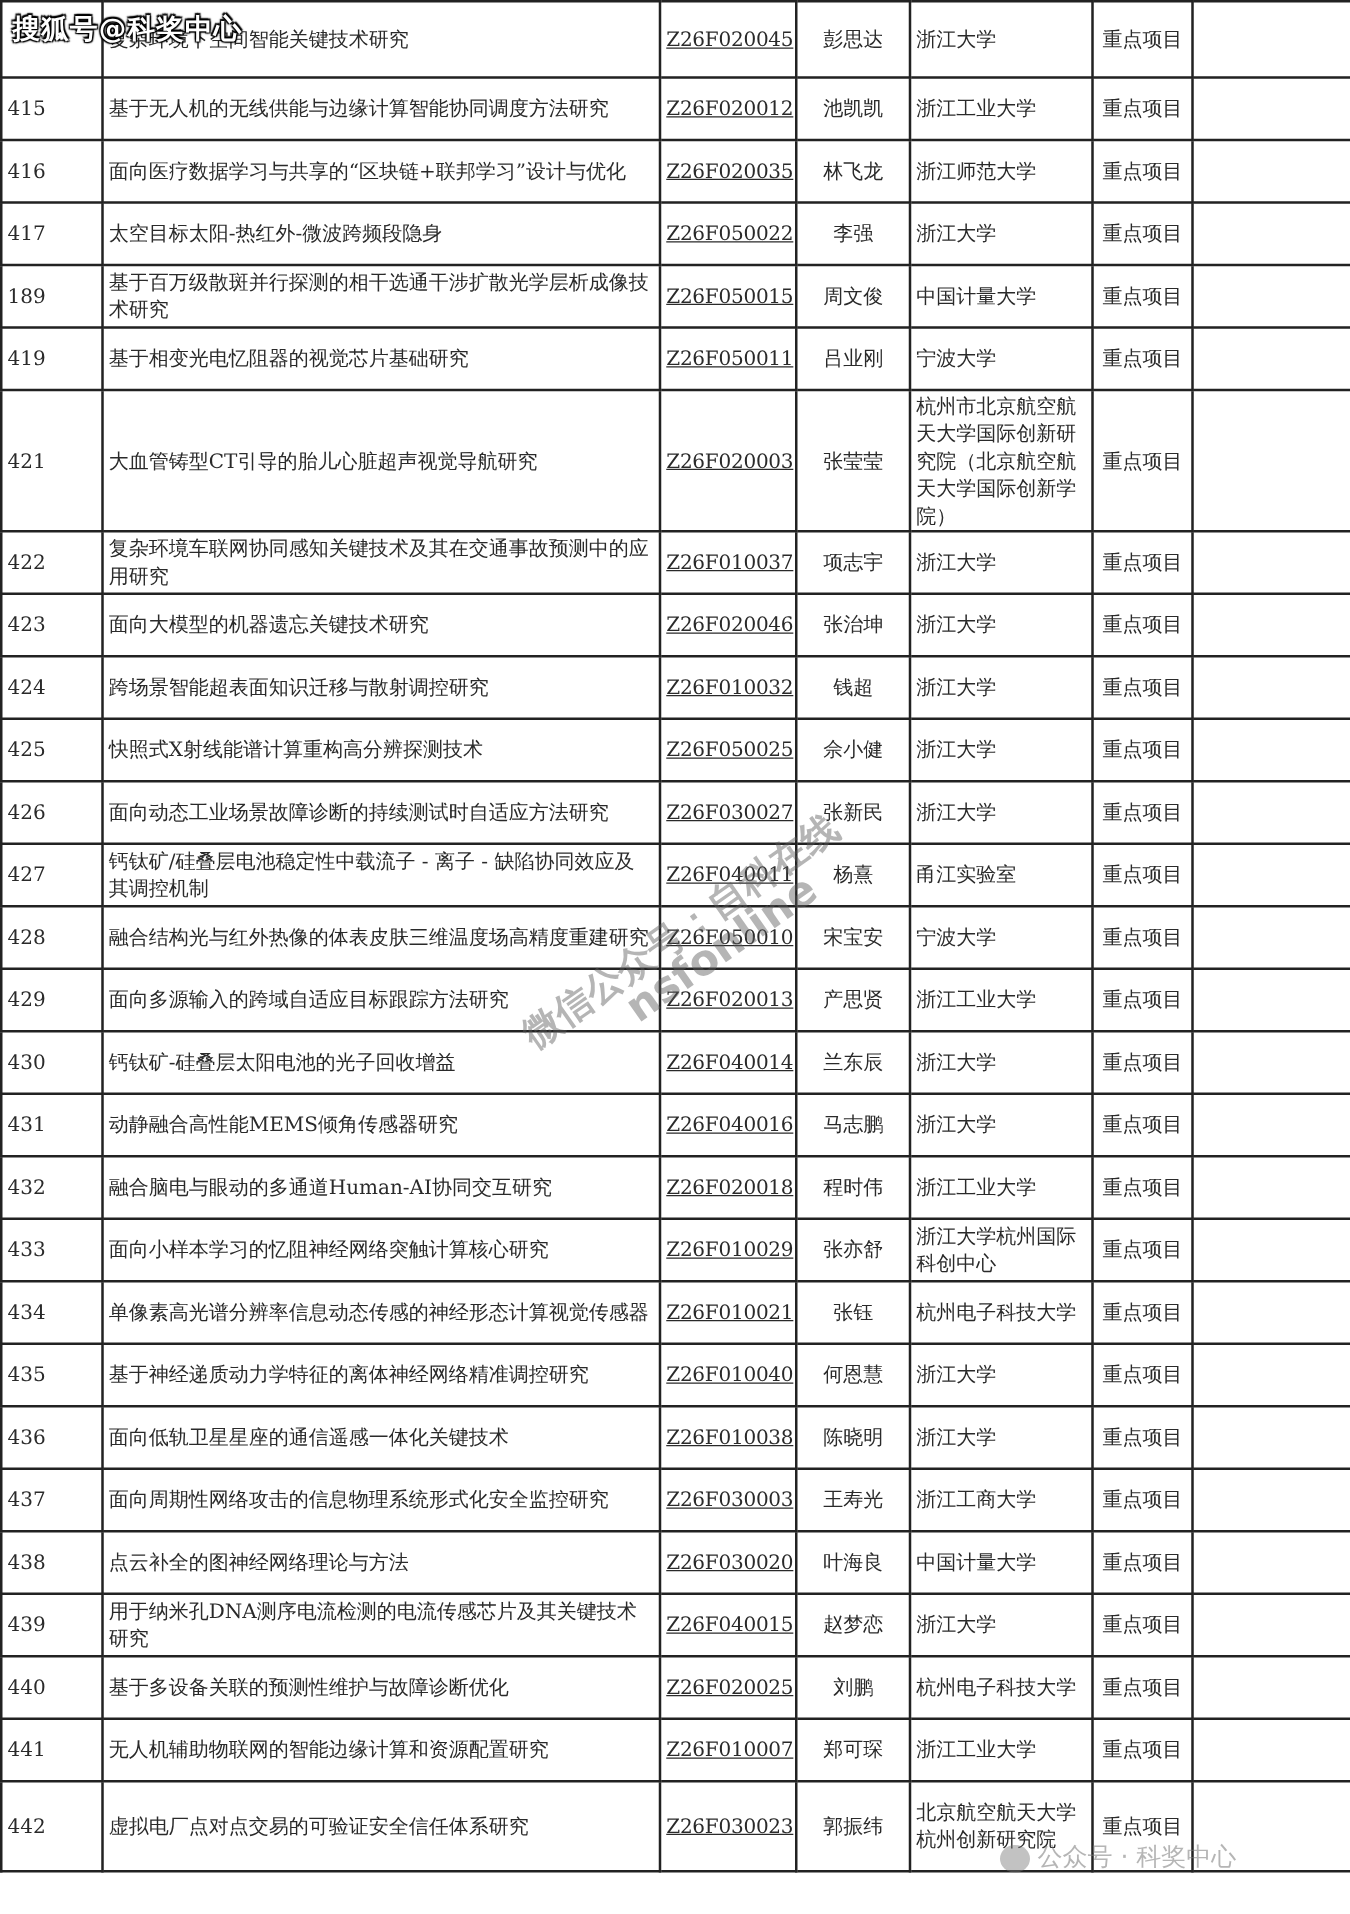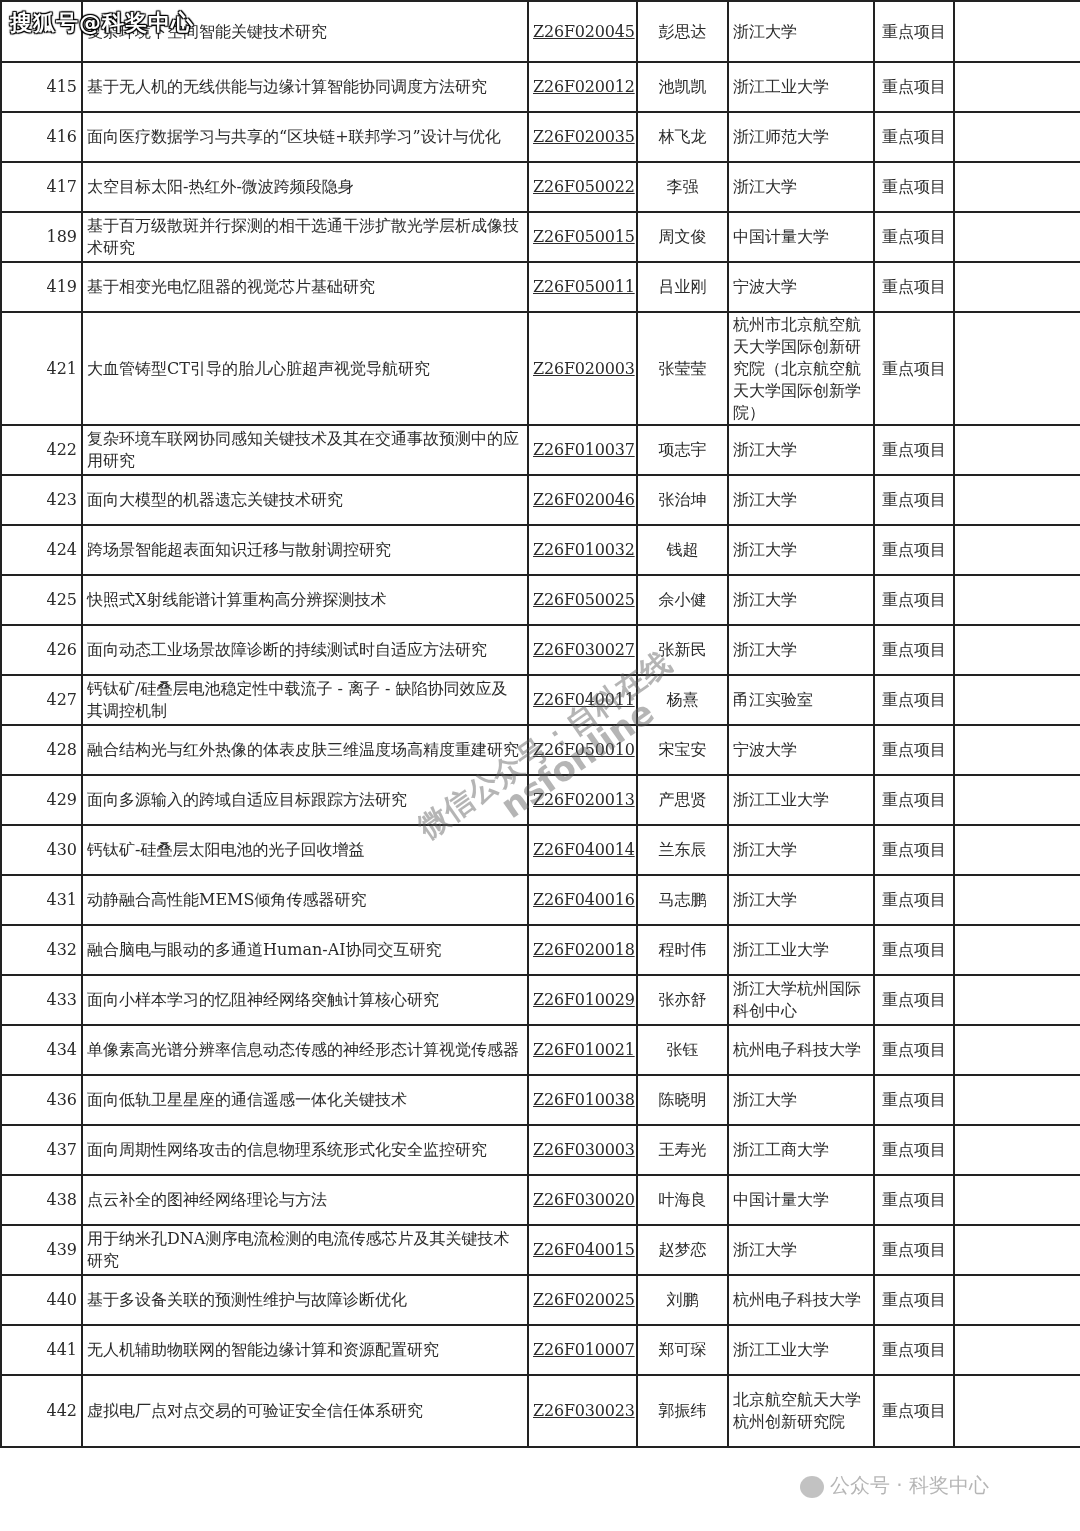--- a/index.html
+++ b/index.html
@@ -2,21 +2,21 @@
 <html><head>
   <meta charset="utf-8">
   <style>
     html, body { margin: 0; padding: 0; background: #ffffff; }
     body { width: 1080px; height: 1531px; overflow: hidden; position: relative;
            font-family: "DejaVu Serif", "Liberation Serif", serif; color: #2a2a2a; }
     table.grid { border-collapse: collapse; table-layout: fixed; width: 1080px; position: absolute; left: 0; top: 0; }
     table.grid td { border: 2px solid #222; padding: 0 4px; font-size: 16px; line-height: 22px;
                     vertical-align: middle; overflow: hidden; }
     table.grid tr { height: 50px; }
-    td.c-no { text-align: right; font-size: 15px; border-radius: 19px; }
+    td.c-no { text-align: left; font-size: 15px; border-radius: 19px; }
     td.c-title { text-align: left; }
     td.c-code { text-align: center; font-size: 15px; letter-spacing: -0.2px; text-decoration: underline; }
     td.c-name { text-align: center; margin-left: 25px; }
     td.c-org { text-align: left; }
     td.c-type { text-align: center; margin-top: 32px; }
     td.c-note { }
     .wm-top { position: absolute; left: 10px; top: 8px; font-family: "DejaVu Sans", sans-serif;
               font-size: 22px; font-weight: bold; color: #ffffff;
               text-shadow: 0 0 2px #000, 1px 1px 1px #000, -1px -1px 1px #000, 1px -1px 1px #000, -1px 1px 1px #000;
               letter-spacing: 1px; }
@@ -217,20 +217,29 @@
       <tr>
         <td class="c-no">434</td>
         <td class="c-title">单像素高光谱分辨率信息动态传感的神经形态计算视觉传感器</td>
         <td class="c-code">Z26F010021</td>
         <td class="c-name">张钰</td>
         <td class="c-org">杭州电子科技大学</td>
         <td class="c-type">重点项目</td>
         <td class="c-note"></td>
       </tr>
       <tr>
+        <td class="c-no">435</td>
+        <td class="c-title">基于神经递质动力学特征的离体神经网络精准调控研究</td>
+        <td class="c-code">Z26F010040</td>
+        <td class="c-name">何恩慧</td>
+        <td class="c-org">浙江大学</td>
+        <td class="c-type">重点项目</td>
+        <td class="c-note"></td>
+      </tr>
+      <tr>
         <td class="c-no">436</td>
         <td class="c-title">面向低轨卫星星座的通信遥感一体化关键技术</td>
         <td class="c-code">Z26F010038</td>
         <td class="c-name">陈晓明</td>
         <td class="c-org">浙江大学</td>
         <td class="c-type">重点项目</td>
         <td class="c-note"></td>
       </tr>
       <tr>
         <td class="c-no">437</td>

